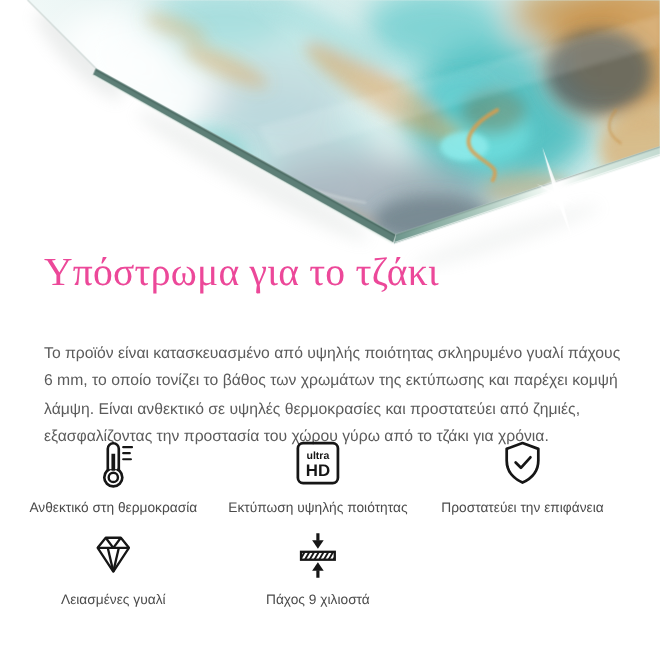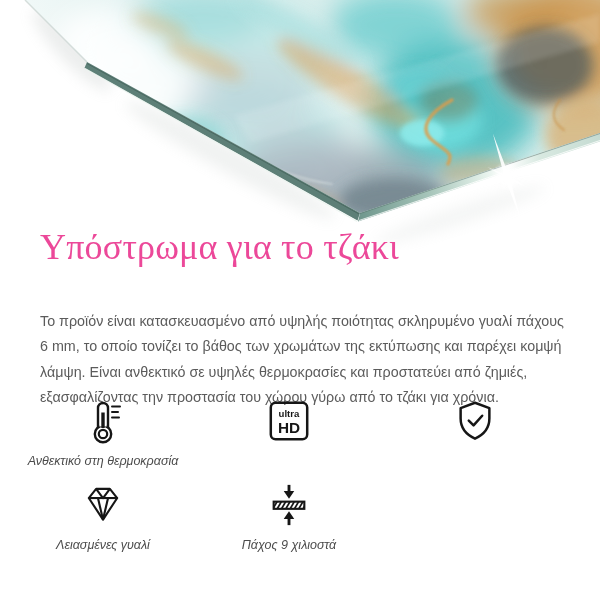--- a/index.html
+++ b/index.html
@@ -8,21 +8,21 @@
   .hero{position:absolute;left:0;top:0;width:600px;height:250px;}
   .title{position:absolute;left:40px;top:231px;width:530px;margin:0;
          font-family:"Liberation Serif",serif;font-weight:400;
          font-size:36px;line-height:33.5px;color:#ec4899;letter-spacing:.2px;}
   .desc{position:absolute;left:40px;top:309px;width:533px;margin:0;
         font-size:14.3px;line-height:25.4px;color:#5b5b5b;}
   .features{position:absolute;left:10px;top:398px;width:558px;
             display:grid;grid-template-columns:1fr 1fr 1fr;row-gap:14px;}
   .feature{display:flex;flex-direction:column;align-items:center;}
   .iconbox{height:50px;display:flex;align-items:flex-start;justify-content:center;}
-  .flabel{margin-top:6px;font-size:12.5px;color:#4b4b4b;text-align:center;font-style:italic;}
+  .flabel{margin-top:6px;font-size:12.5px;color:#4b4b4b;text-align:center;}
   .icon{display:block;}
 </style>
 </head>
 <body>
 
 <div class="page">
 
   <div class="hero">
     <svg width="600" height="250" viewBox="0 0 600 250">
       <defs>
@@ -156,29 +156,31 @@
     </div>
 
     <div class="feature">
       <div class="iconbox">
         <svg class="icon" width="46" height="46" viewBox="0 0 48 48">
           <rect x="5" y="5" width="38" height="38" rx="5" fill="none" stroke="#161616" stroke-width="2.6"></rect>
           <text x="24" y="20" text-anchor="middle" font-family="Liberation Sans, sans-serif" font-size="10" font-weight="700" fill="#161616">ultra</text>
           <text x="24" y="36.5" text-anchor="middle" font-family="Liberation Sans, sans-serif" font-size="16" font-weight="700" fill="#161616">HD</text>
         </svg>
       </div>
+      <div class="flabel">Εκτύπωση υψηλής ποιότητας</div>
     </div>
 
     <div class="feature">
       <div class="iconbox">
         <svg class="icon" width="46" height="46" viewBox="0 0 48 48" fill="none" stroke="#161616">
           <path d="M24,5 L39,10.5 V21.5 C39,31.5 32.5,38.6 24,42.5 C15.5,38.6 9,31.5 9,21.5 V10.5 Z" stroke-width="2.6" stroke-linejoin="round"></path>
           <polyline points="17.5,23.5 22.5,28.5 31.5,18.5" stroke-width="2.6" stroke-linecap="round" stroke-linejoin="round"></polyline>
         </svg>
       </div>
+      <div class="flabel">Προστατεύει την επιφάνεια</div>
     </div>
 
     <div class="feature">
       <div class="iconbox">
         <svg class="icon" width="44" height="44" viewBox="0 0 48 48" fill="none" stroke="#161616" stroke-width="2.3" stroke-linejoin="round">
           <polygon points="8.5,17.5 16.5,7.5 31.5,7.5 39.5,17.5 24,41"></polygon>
           <line x1="8.5" y1="17.5" x2="39.5" y2="17.5"></line>
           <polyline points="16.5,7.5 24,17.5 31.5,7.5"></polyline>
           <line x1="18.5" y1="17.5" x2="24" y2="41"></line>
           <line x1="29.5" y1="17.5" x2="24" y2="41"></line>

